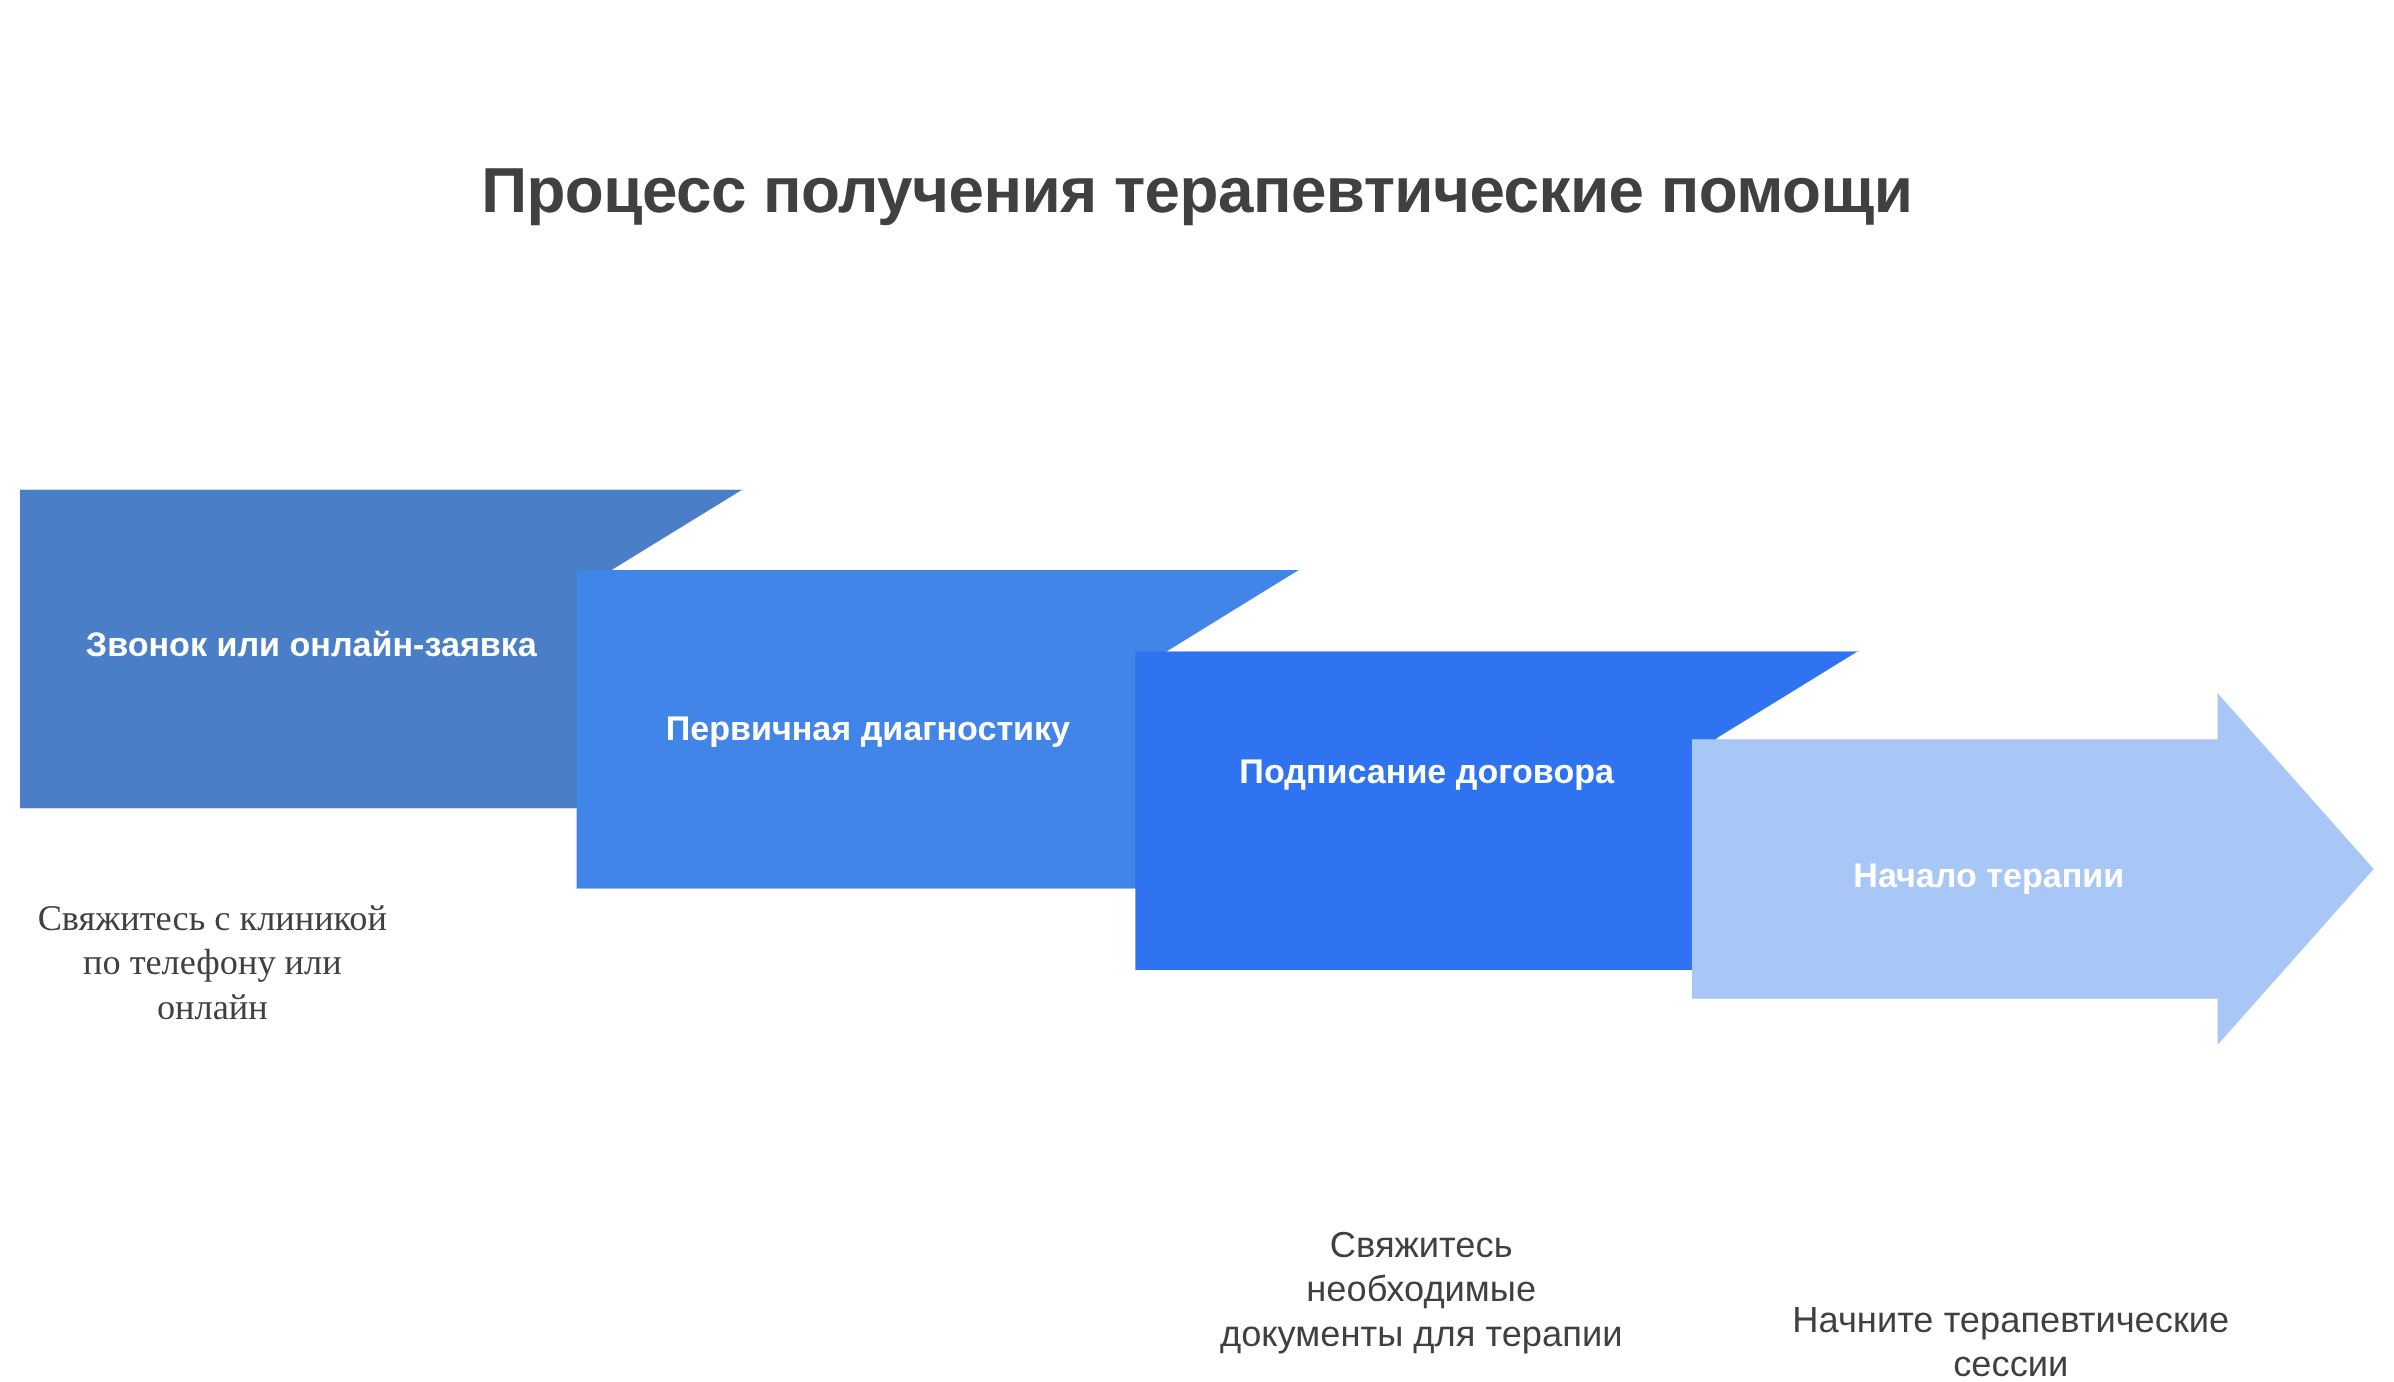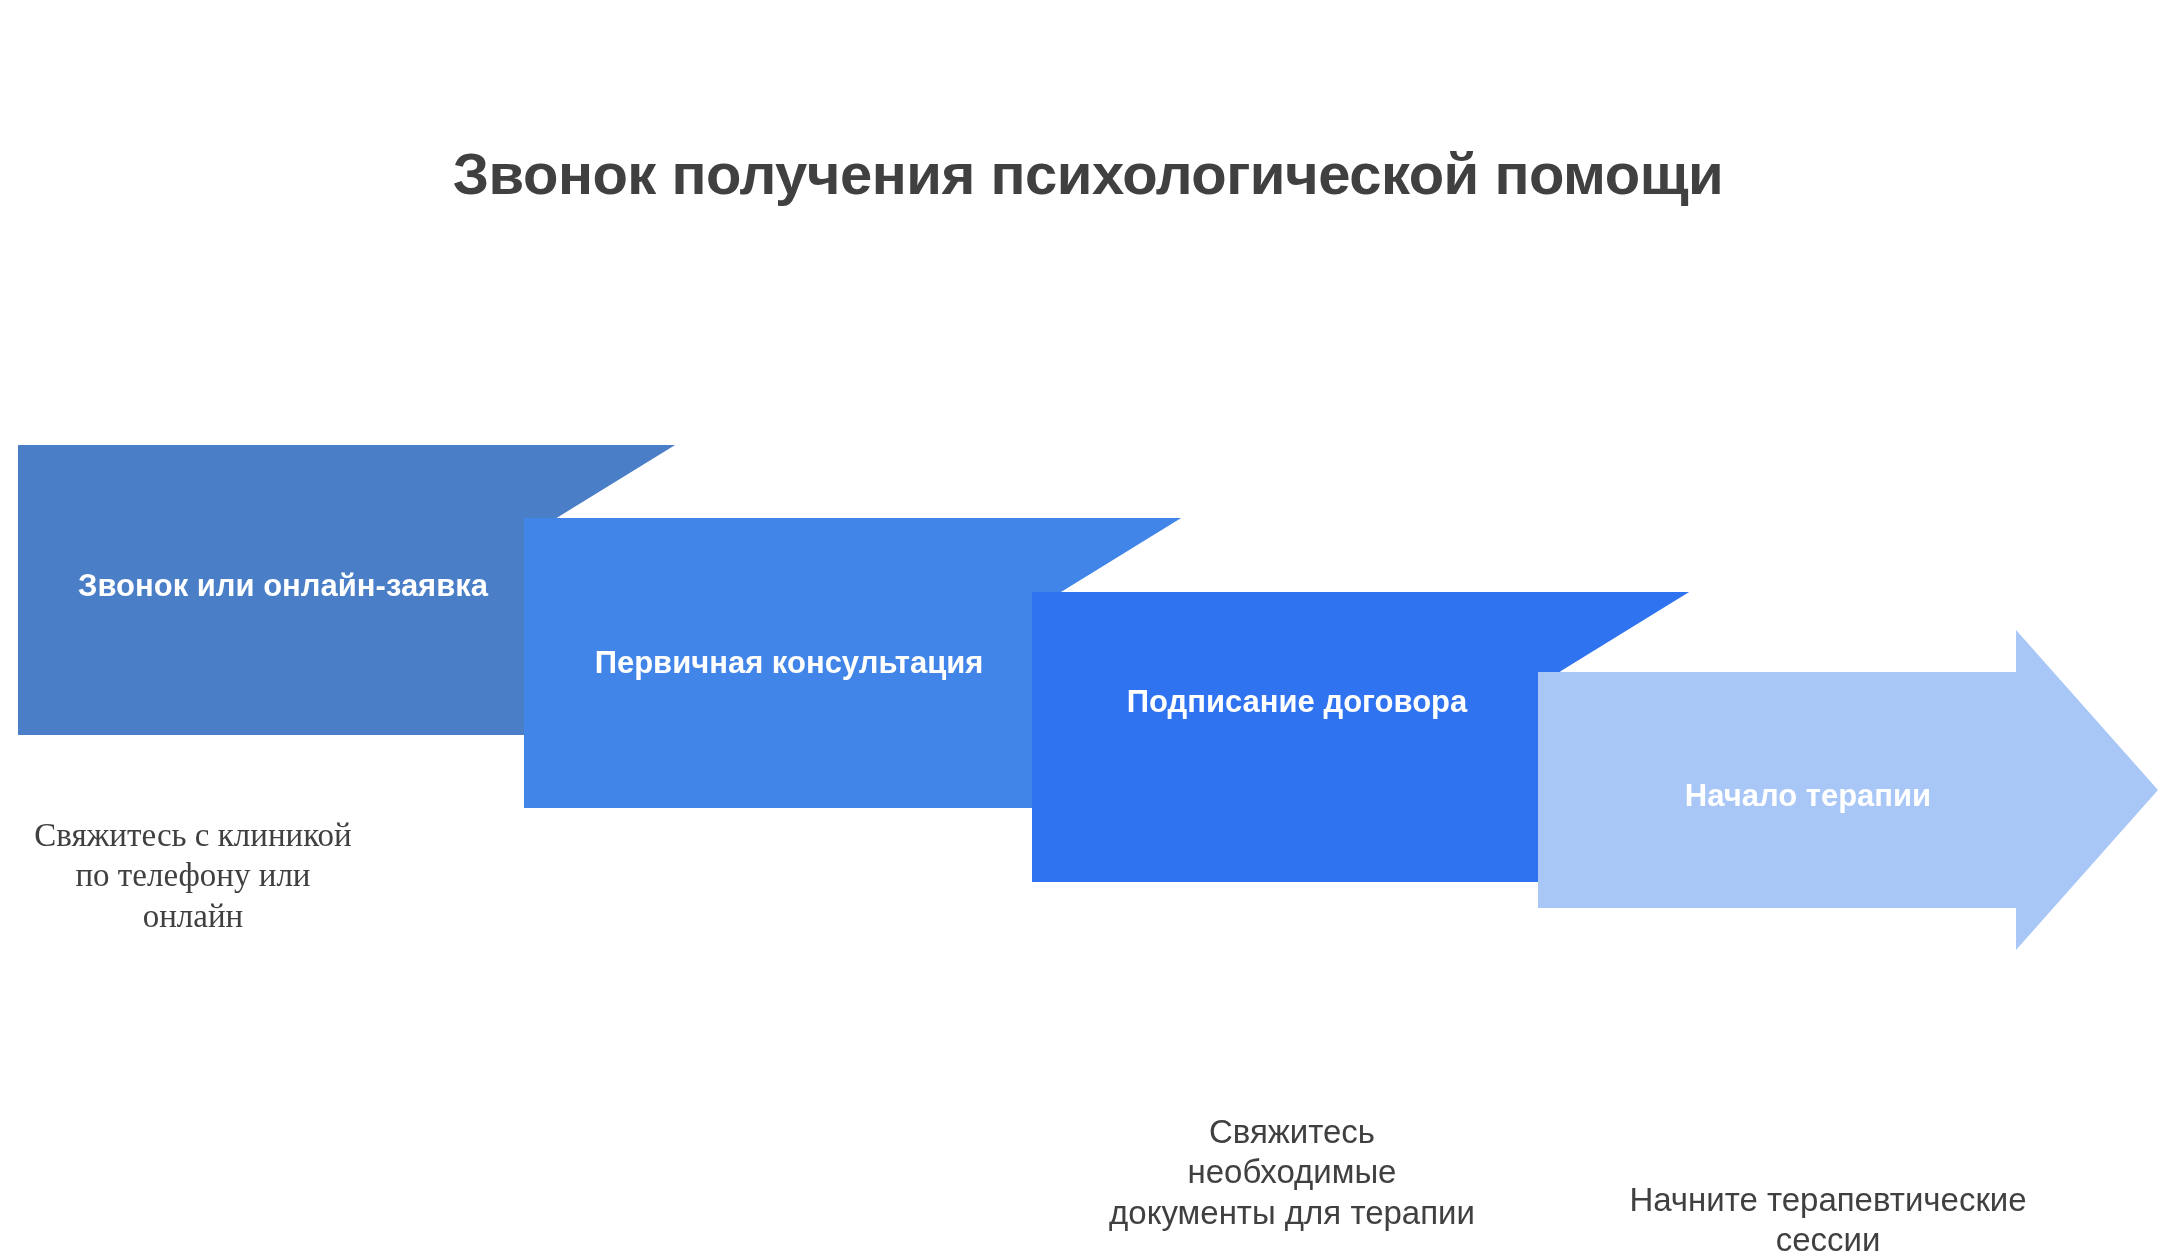--- a/index.html
+++ b/index.html
@@ -75,40 +75,40 @@
   #stage-4 .shape-label { width: 550px; padding-bottom: 0; }
 
   #stage-1 .caption { left: 10px;  top: 370px; width: 330px; font-family: Liberation Serif, serif; }
   #stage-2 .caption { left: 50px;  top: 450px; width: 380px; }
   #stage-3 .caption { left: 70px;  top: 520px; width: 380px; }
   #stage-4 .caption { left: 90px;  top: 550px; width: 400px; }
 </style>
 </head>
 <body>
 
-<div class="page-title">Звонок получения психологической помощи</div>
+<div class="page-title">Процесс получения терапевтические помощи</div>
 
 <div class="stage" id="stage-1">
   <div class="shape">
     <svg width="660" height="290" viewBox="0 0 660 290" xmlns="http://www.w3.org/2000/svg">
       <polygon points="0,0 660,0 530,80 530,290 0,290" fill="#4A7EC7"></polygon>
       <polyline points="660,0 530,80 530,290" fill="none" stroke="#ffffff" stroke-width="3"></polyline>
     </svg>
     <div class="shape-label" style="width:530px;height:290px;">Звонок или онлайн-заявка</div>
   </div>
   <div class="caption">Свяжитесь с клиникой по телефону или онлайн</div>
 </div>
 
 <div class="stage" id="stage-2">
   <div class="shape">
     <svg width="660" height="290" viewBox="0 0 660 290" xmlns="http://www.w3.org/2000/svg">
       <polygon points="0,0 660,0 530,80 530,290 0,290" fill="#4285E8"></polygon>
       <polyline points="660,0 530,80 530,290" fill="none" stroke="#ffffff" stroke-width="3"></polyline>
     </svg>
-    <div class="shape-label" style="width:530px;height:290px;">Первичная консультация</div>
+    <div class="shape-label" style="width:530px;height:290px;">Первичная диагностику</div>
   </div>
 </div>
 
 <div class="stage" id="stage-3">
   <div class="shape">
     <svg width="660" height="290" viewBox="0 0 660 290" xmlns="http://www.w3.org/2000/svg">
       <polygon points="0,0 660,0 530,80 530,290 0,290" fill="#2F73F0"></polygon>
       <polyline points="660,0 530,80 530,290" fill="none" stroke="#ffffff" stroke-width="3"></polyline>
     </svg>
     <div class="shape-label" style="width:530px;height:224px;">Подписание договора</div>

